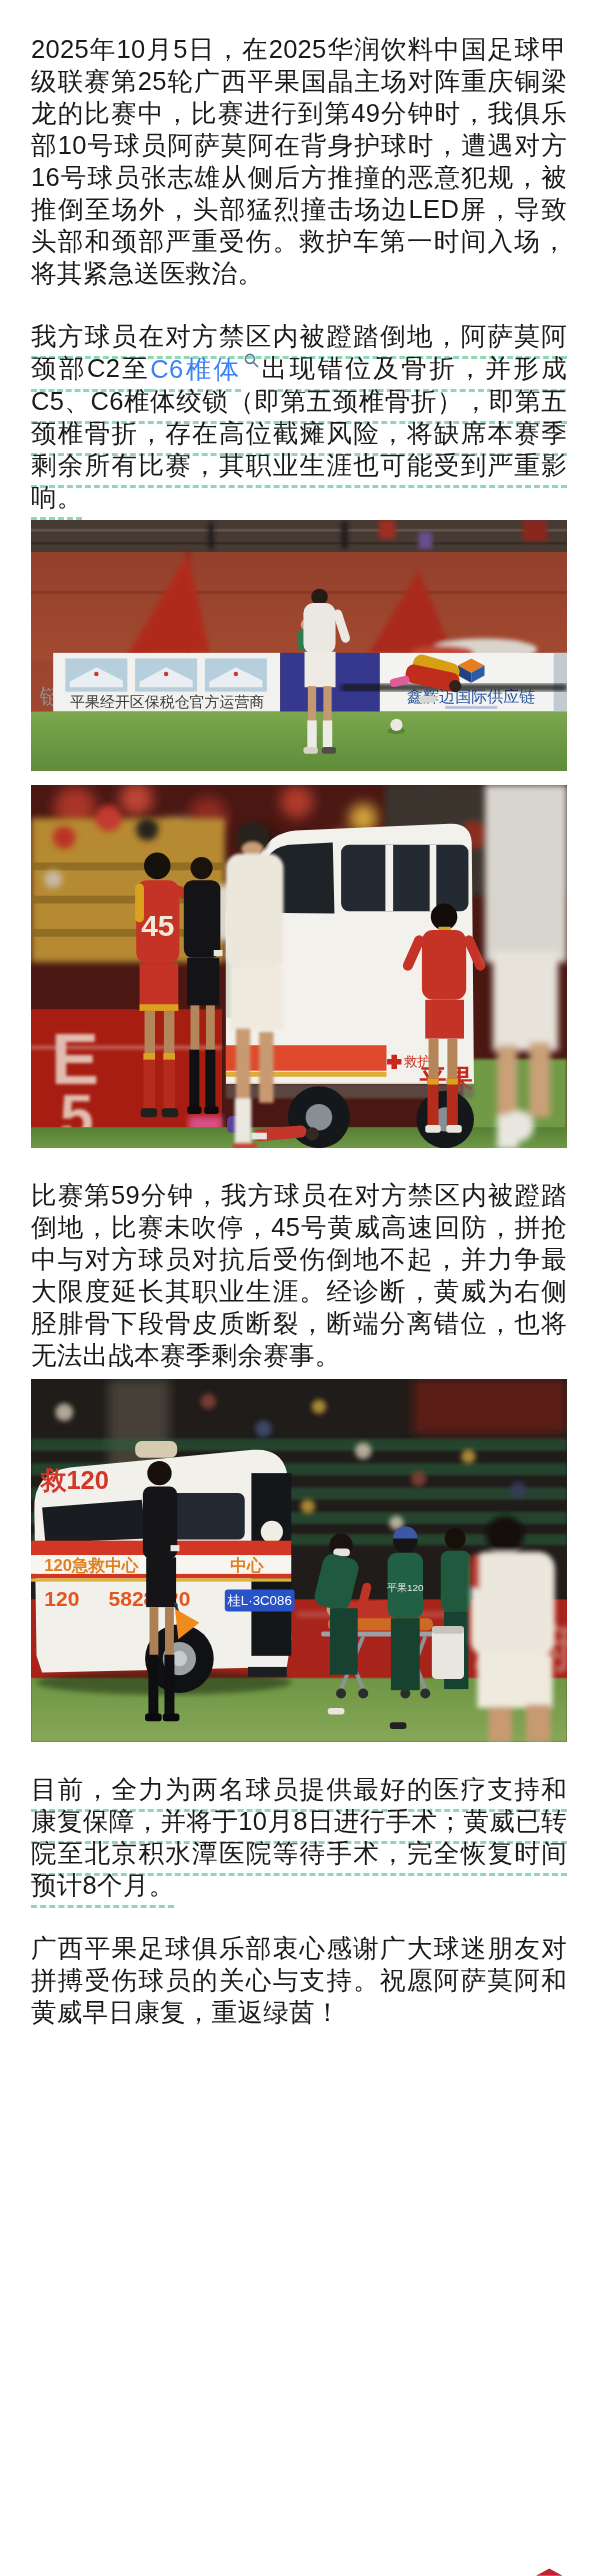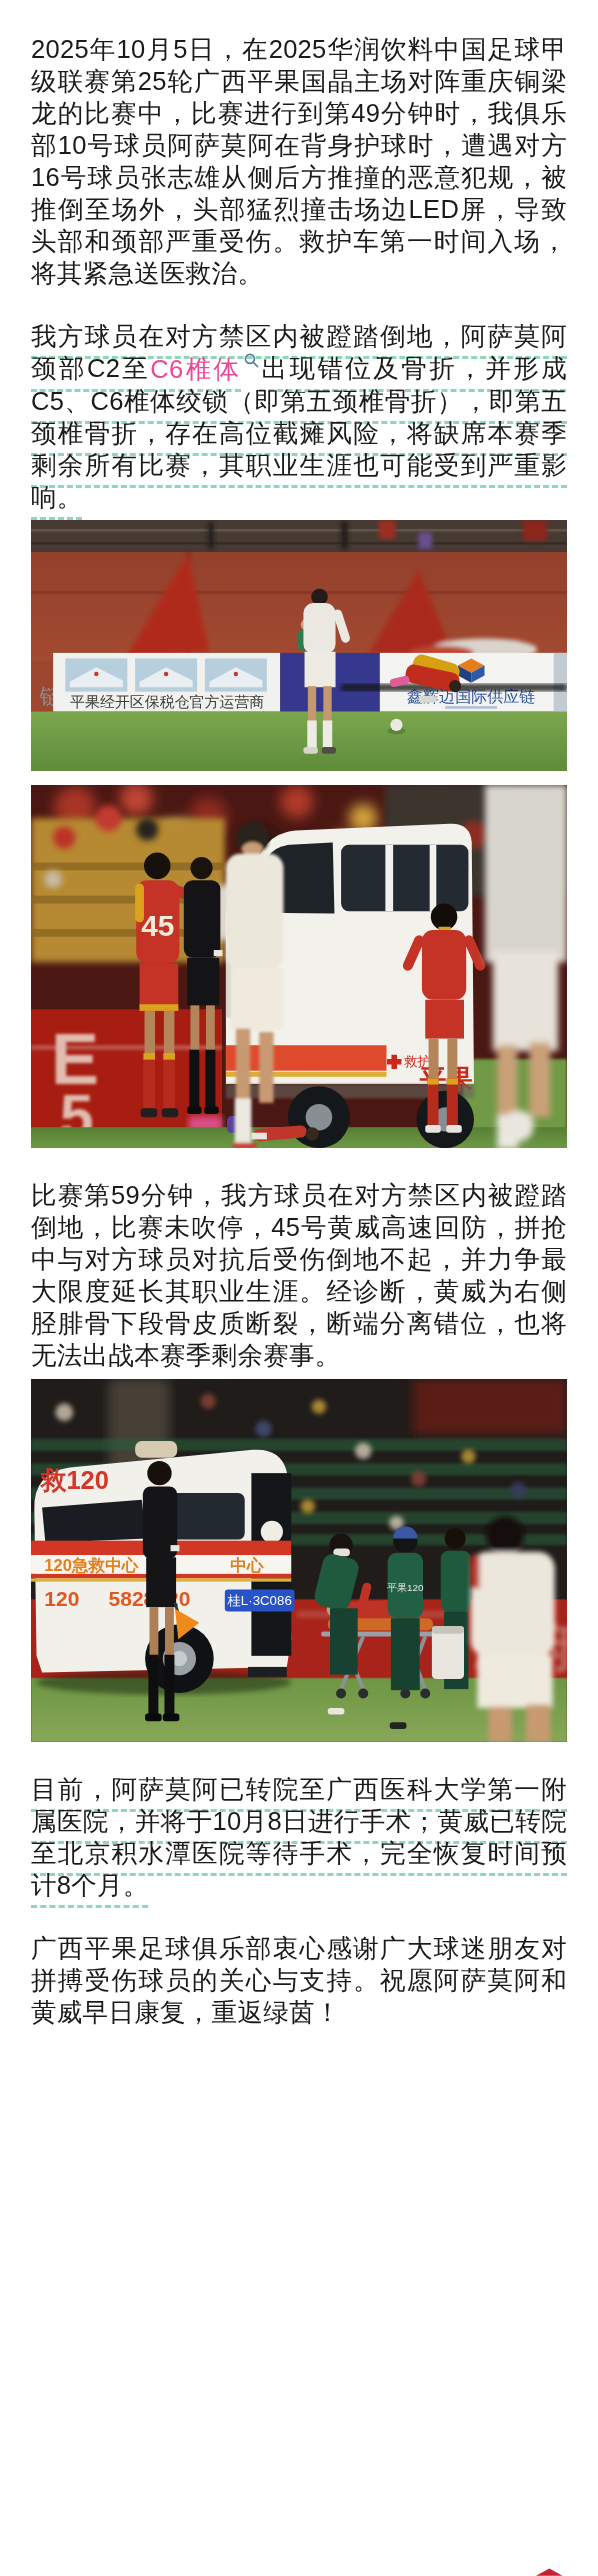--- a/index.html
+++ b/index.html
@@ -10,21 +10,21 @@
   .page { box-sizing: border-box; padding: 2.2px 31px 0; }
   .para {
     font-size: 25.5px; line-height: 32px; color: #1a1a1a;
     text-align: justify; margin: 31px 0 7.8px; letter-spacing: 0.3px;
   }
   .underlined {
     text-decoration: underline dashed #8fd8b4;
     text-decoration-thickness: 2.8px;
     text-underline-offset: 11px;
   }
-  .entity-link { color: #ec4899; text-decoration: none; cursor: pointer; }
+  .entity-link { color: #3b82f6; text-decoration: none; cursor: pointer; }
   .search-sup { width: 16.6px; height: 16.6px; vertical-align: 8.9px; margin-left: 1.1px; }
   figure.photo { margin: 7.8px 0 13.3px; width: 536px; }
   figure.photo svg { display: block; width: 536px; height: auto; }
   .club-logo-tip { position: absolute; left: 536px; top: 2568px; width: 26.6px; height: 7.8px; }
   svg text { font-family: "Liberation Sans", "DejaVu Sans", sans-serif; }
 </style>
 </head>
 <body>
 
 <div class="page">
@@ -436,21 +436,21 @@
         <rect x="794" y="312" width="152" height="190" rx="30" fill="#ece7dc"></rect>
         <rect x="794" y="318" width="16" height="60" fill="#c0392b"></rect>
         <rect x="806" y="498" width="136" height="96" fill="#efeade"></rect>
         <rect x="826" y="592" width="42" height="63" fill="#c79a72"></rect>
         <rect x="894" y="588" width="44" height="67" fill="#c79a72"></rect>
       </g>
     </svg>
   </figure>
 
 
-  <p class="para underlined">目前，阿萨莫阿已转院至广西医科大学第一附属医院，并将于10月8日进行手术；黄威已转院至北京积水潭医院等待手术，完全恢复时间预计8个月。</p>
+  <p class="para underlined">目前，全力为两名球员提供最好的医疗支持和康复保障，并将于10月8日进行手术；黄威已转院至北京积水潭医院等待手术，完全恢复时间预计8个月。</p>
 
   <p class="para">广西平果足球俱乐部衷心感谢广大球迷朋友对拼搏受伤球员的关心与支持。祝愿阿萨莫阿和黄威早日康复，重返绿茵！</p>
 
 </div>
 
 <div class="club-logo-tip">
   <svg viewBox="0 0 48 14" width="26.6" height="7.8">
     <path d="M24,1 L48,14 L0,14 Z" fill="#c22334"></path>
   </svg>
 </div>

